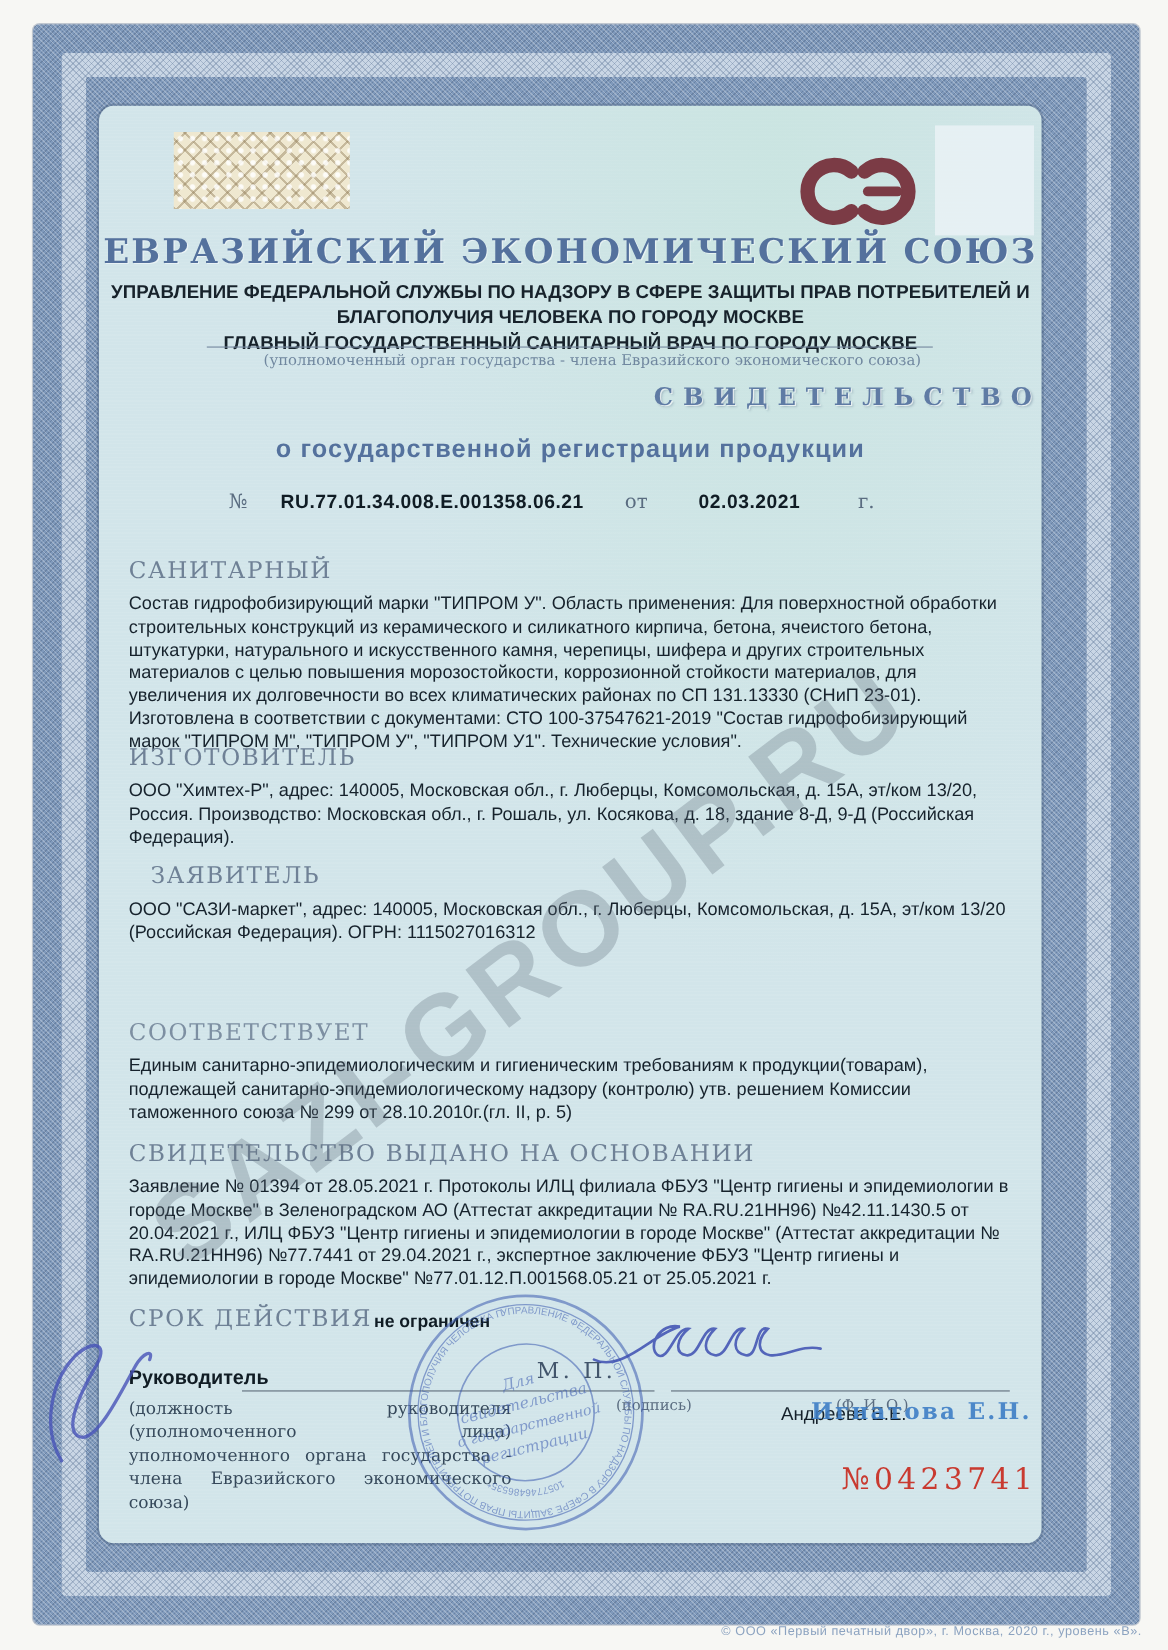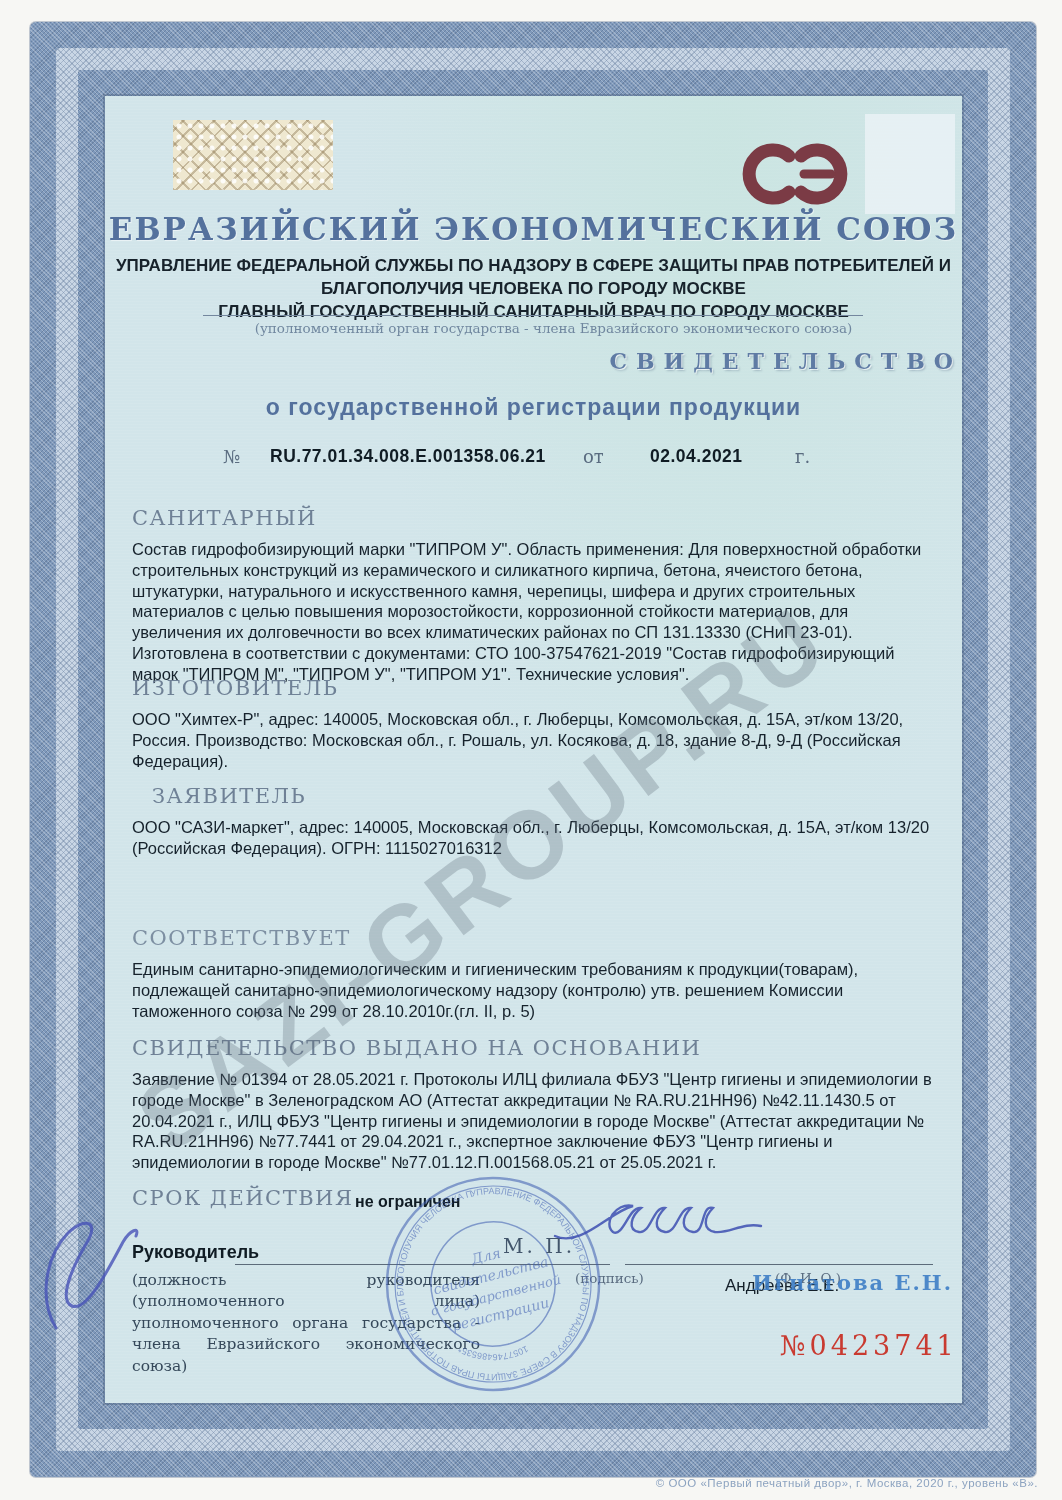--- a/index.html
+++ b/index.html
@@ -29,26 +29,27 @@
   }
   .band-c{
     position:absolute;left:78px;top:70px;right:74px;bottom:71px;
     background-color:#7f99bb;
     background-image:
       repeating-linear-gradient(45deg,rgba(255,255,255,.25) 0 1px,transparent 1px 3px),
       repeating-linear-gradient(-45deg,rgba(28,48,78,.22) 0 1px,transparent 1px 3px);
     border-radius:3px;
   }
   .page{
-    position:absolute;left:105px;top:96px;width:857px;height:1307px;
+    position:absolute;left:90px;top:96px;width:857px;height:1307px;
     background-color:#d2e5ea;
     background-image:
       radial-gradient(ellipse at 72% 4%,rgba(196,228,218,.55),transparent 42%),
       repeating-linear-gradient(0deg,rgba(255,255,255,.06) 0 1px,transparent 1px 3px);
     box-shadow:0 0 0 2px rgba(56,78,110,.30);
+    border-radius:14px;
   }
   
   .pattern-strip{
     position:absolute;left:68px;top:24px;width:160px;height:70px;
     background-color:#efe8d0;
     background-image:
       radial-gradient(circle at 6px 6px,rgba(255,255,255,.85) 2px,transparent 3px),
       repeating-linear-gradient(45deg,rgba(148,128,92,.45) 0 2px,transparent 2px 11px),
       repeating-linear-gradient(-45deg,rgba(148,128,92,.45) 0 2px,transparent 2px 11px);
     background-size:11px 11px,auto,auto;
@@ -174,21 +175,21 @@
   <div class="org-rule"></div>
   <div class="org-caption">(уполномоченный орган государства - члена Евразийского экономического союза)</div>
 
   <div class="doc-title">СВИДЕТЕЛЬСТВО</div>
   <div class="doc-subtitle">о государственной регистрации продукции</div>
 
   <div class="num-row">
     <span class="lbl-serif" style="left:118px;">№</span>
     <span class="num-black" style="left:165px;">RU.77.01.34.008.Е.001358.06.21</span>
     <span class="lbl-serif" style="left:478px;">от</span>
-    <span class="num-black" style="left:545px;">02.04.2021</span>
+    <span class="num-black" style="left:545px;">02.03.2021</span>
     <span class="lbl-serif" style="left:690px;">г.</span>
   </div>
 
   <div class="sec-head" style="top:410px;">САНИТАРНЫЙ</div>
   <div class="sec-body" style="top:443px;">Состав гидрофобизирующий марки "ТИПРОМ У". Область применения: Для поверхностной обработки строительных конструкций из керамического и силикатного кирпича, бетона, ячеистого бетона, штукатурки, натурального и искусственного камня, черепицы, шифера и других строительных материалов с целью повышения морозостойкости, коррозионной стойкости материалов, для увеличения их долговечности во всех климатических районах по СП 131.13330 (СНиП 23-01). Изготовлена в соответствии с документами: СТО 100-37547621-2019 "Состав гидрофобизирующий марок "ТИПРОМ М", "ТИПРОМ У", "ТИПРОМ У1". Технические условия".</div>
 
   <div class="sec-head" style="top:580px;">ИЗГОТОВИТЕЛЬ</div>
   <div class="sec-body" style="top:613px;">ООО "Химтех-Р", адрес: 140005, Московская обл., г. Люберцы, Комсомольская, д. 15А, эт/ком 13/20, Россия. Производство: Московская обл., г. Рошаль, ул. Косякова, д. 18, здание 8-Д, 9-Д (Российская Федерация).</div>
 
   <div class="sec-head" style="top:688px;margin-left:20px;">ЗАЯВИТЕЛЬ</div>

